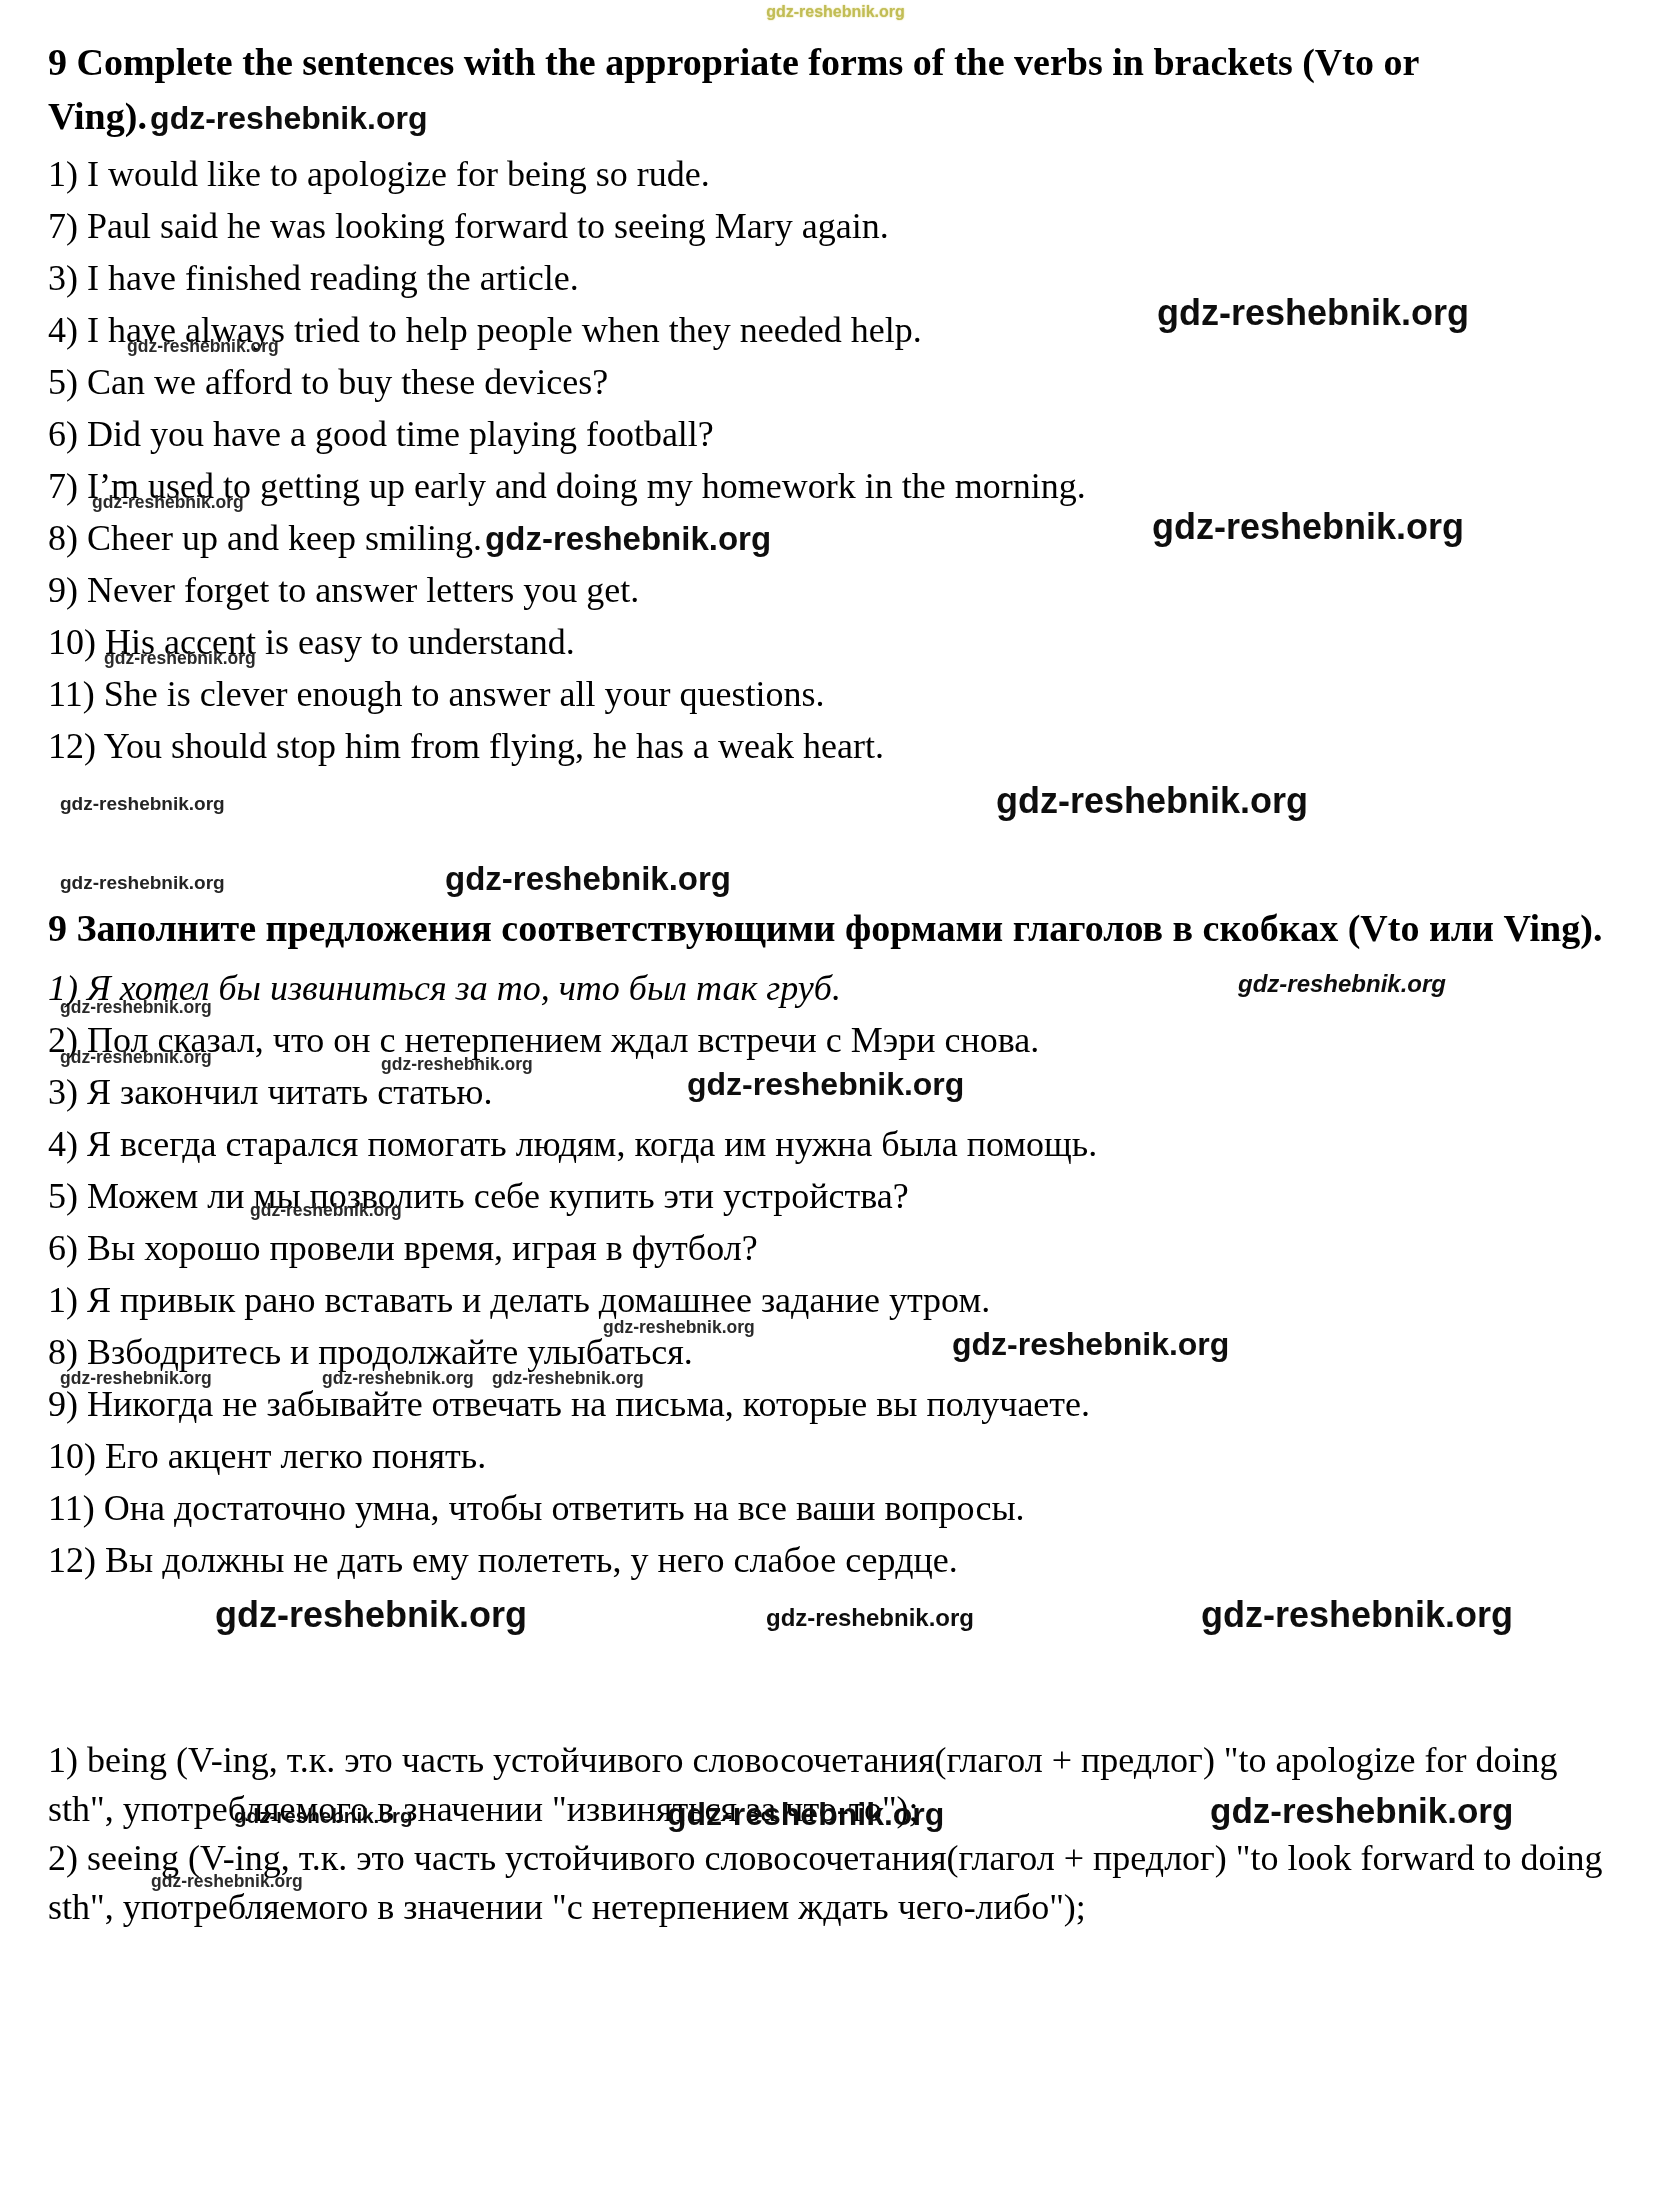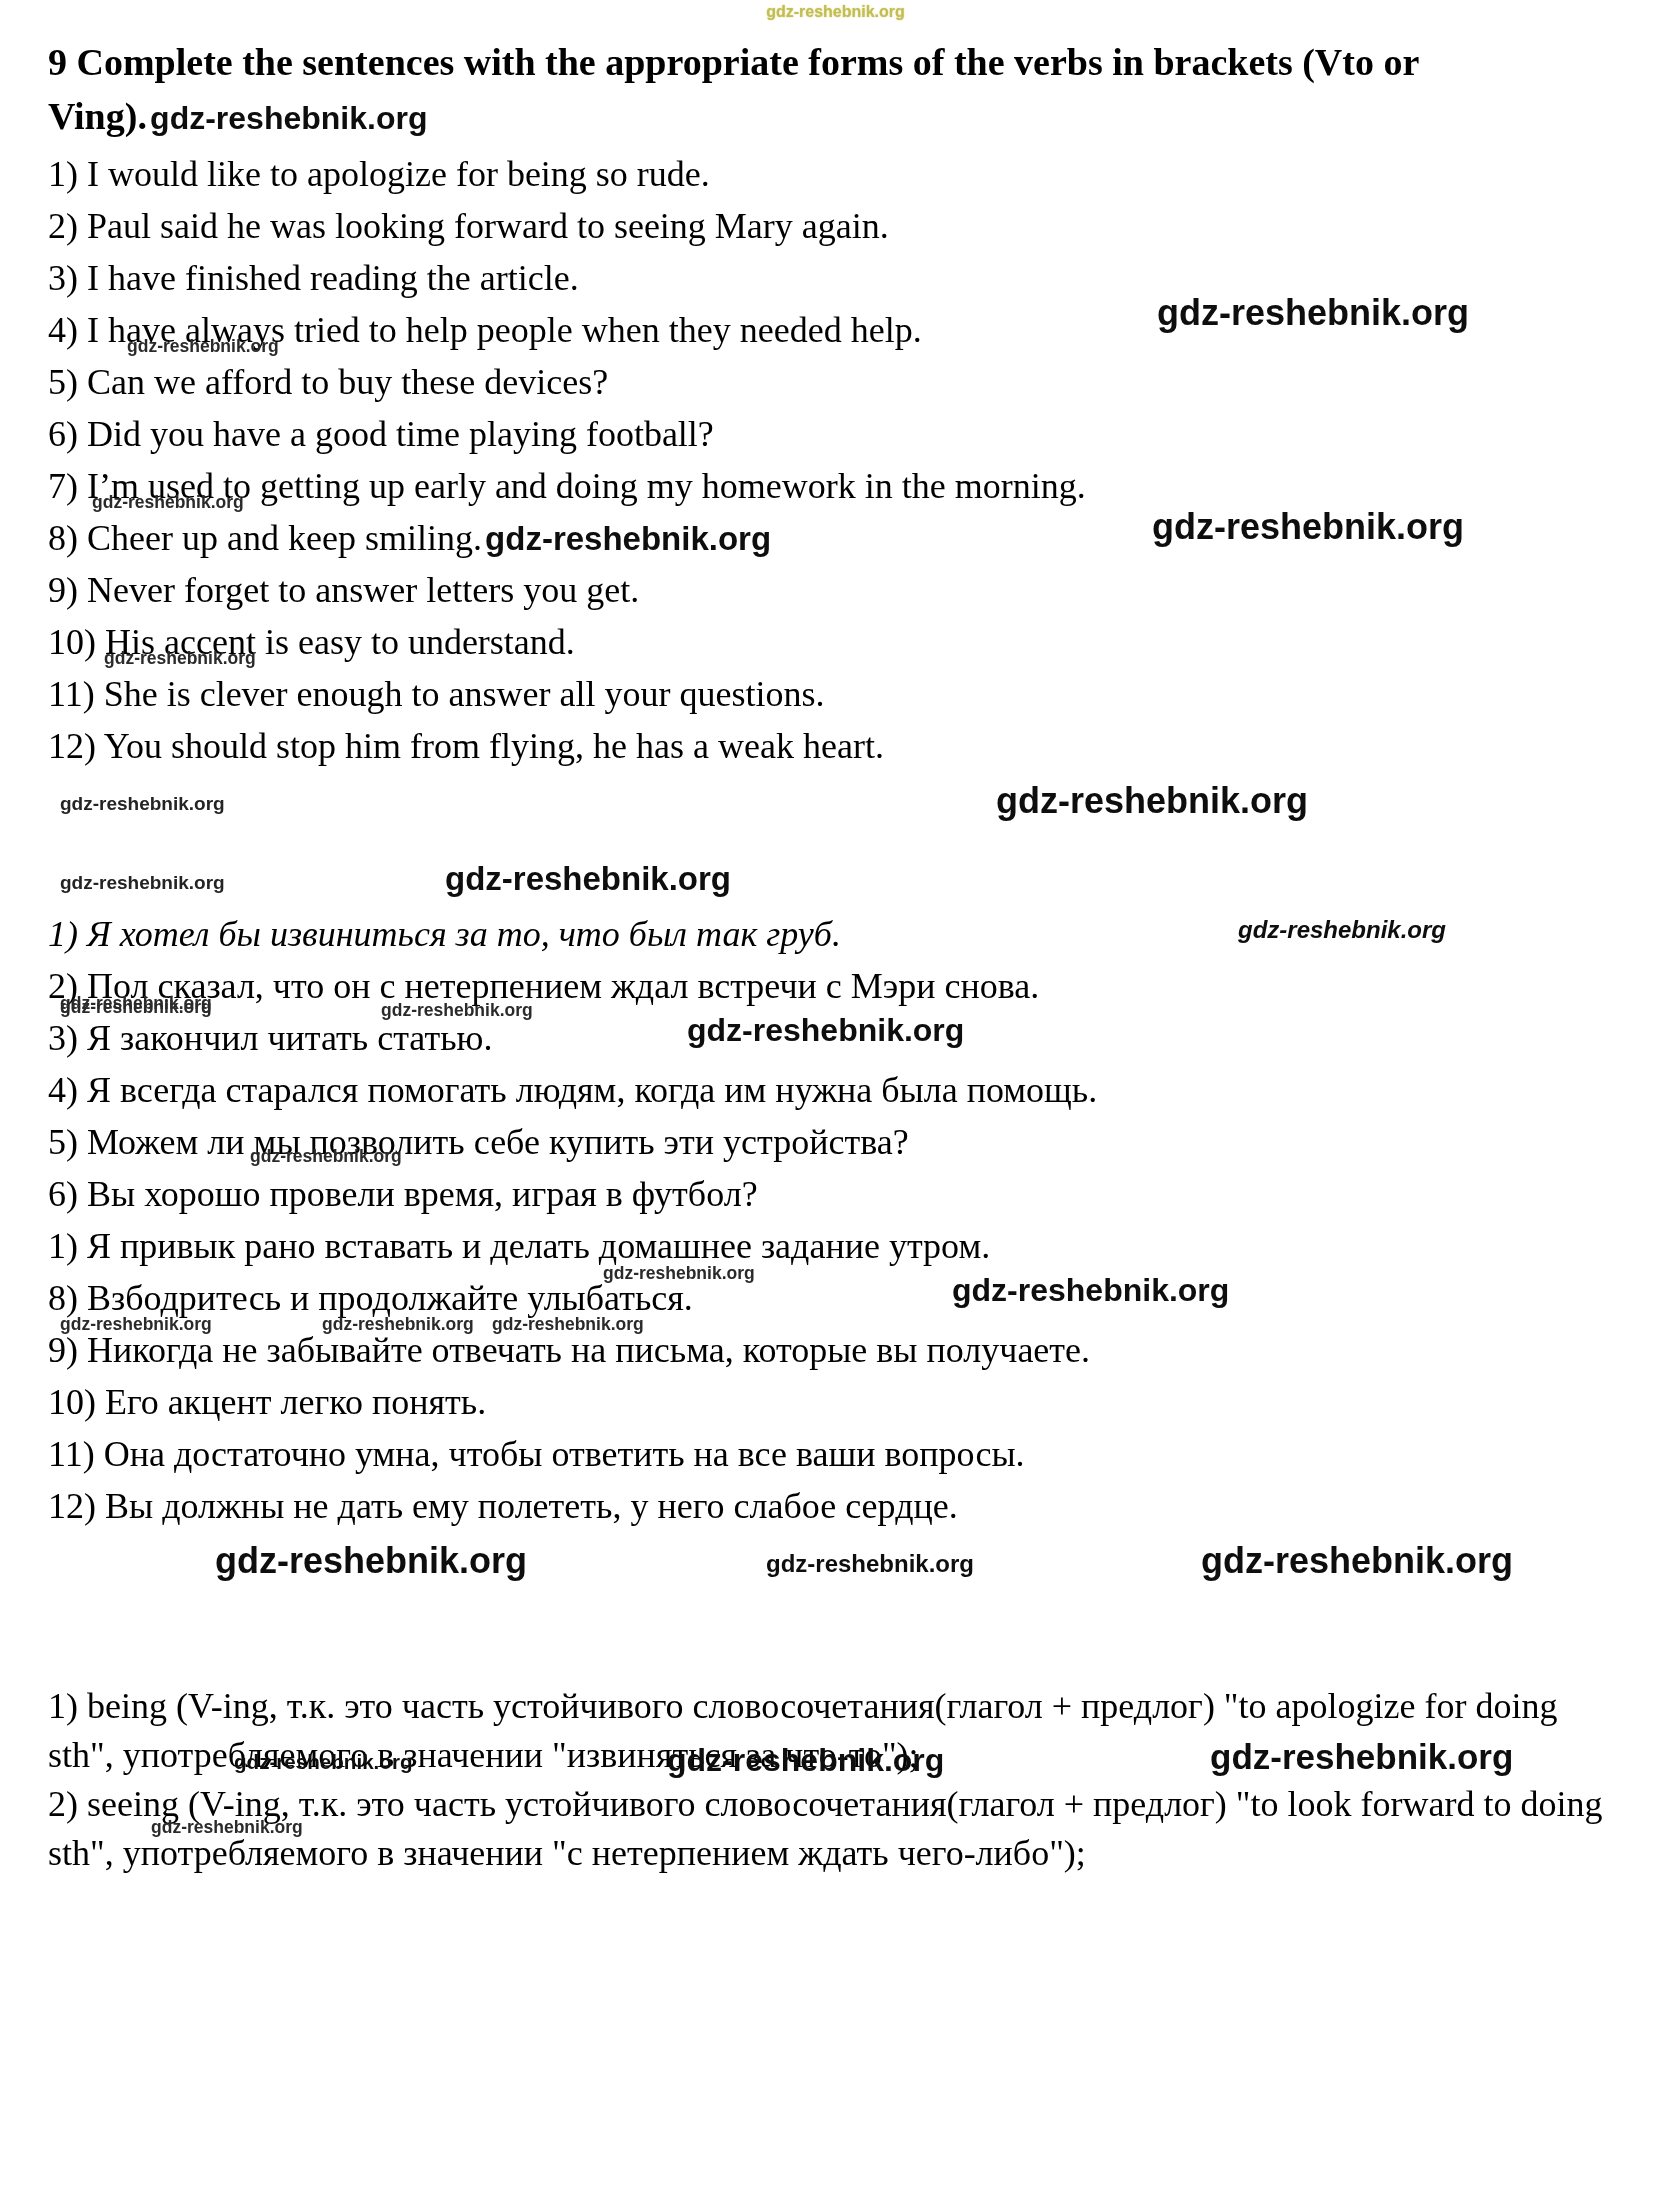--- a/index.html
+++ b/index.html
@@ -67,21 +67,21 @@
 
 <div class="page">
 
   <span class="wm wm-top">gdz-reshebnik.org</span>
 
   <div class="title">
     <span>9 Complete the sentences with the appropriate forms of the verbs in brackets (Vto or Ving).</span><span class="wm inline wm-40">gdz-reshebnik.org</span>
   </div>
 
   <div class="sent" style="margin-top:4.8px;"><span>1) I would like to apologize for being so rude.</span></div>
-  <div class="sent"><span>2) Paul said he was looking forward to seeing Mary again.</span></div>
+  <div class="sent"><span>7) Paul said he was looking forward to seeing Mary again.</span></div>
   <div class="sent"><span>3) I have finished reading the article.</span></div>
   <div class="sent">
     <span>4) I have always tried to help people when they needed help.</span>
     <span class="wm wm-46" style="left:1109px; top:-11px;">gdz-reshebnik.org</span>
   </div>
   <div class="sent">
     <span>5) Can we afford to buy these devices?</span>
     <span class="wm wm-22" style="left:79px; top:-19px;">gdz-reshebnik.org</span>
   </div>
   <div class="sent"><span>6) Did you have a good time playing football?</span></div>
@@ -103,20 +103,21 @@
     <span class="wm wm-24" style="left:12px; top:12.7px;">gdz-reshebnik.org</span>
     <span class="wm wm-46" style="left:948px; top:0;">gdz-reshebnik.org</span>
   </div>
 
   <div class="wmrow" style="height:43px; margin-top:36px;">
     <span class="wm wm-24" style="left:12px; top:14.3px;">gdz-reshebnik.org</span>
     <span class="wm wm-42" style="left:397px; top:3.2px;">gdz-reshebnik.org</span>
   </div>
 
   <div class="title">
+    <span>9 Заполните предложения соответствующими формами глаголов в скобках (Vto или Ving).</span>
     <span class="wm wm-22" style="left:12px; top:97px;">gdz-reshebnik.org</span>
   </div>
 
   <div class="sent" style="margin-top:6.3px;font-style:italic;">
     <span>1) Я хотел бы извиниться за то, что был так груб.</span>
     <span class="wm wm-30" style="left:1190px; top:9.5px;">gdz-reshebnik.org</span>
   </div>
   <div class="sent"><span>2) Пол сказал, что он с нетерпением ждал встречи с Мэри снова.</span></div>
   <div class="sent">
     <span>3) Я закончил читать статью.</span>

